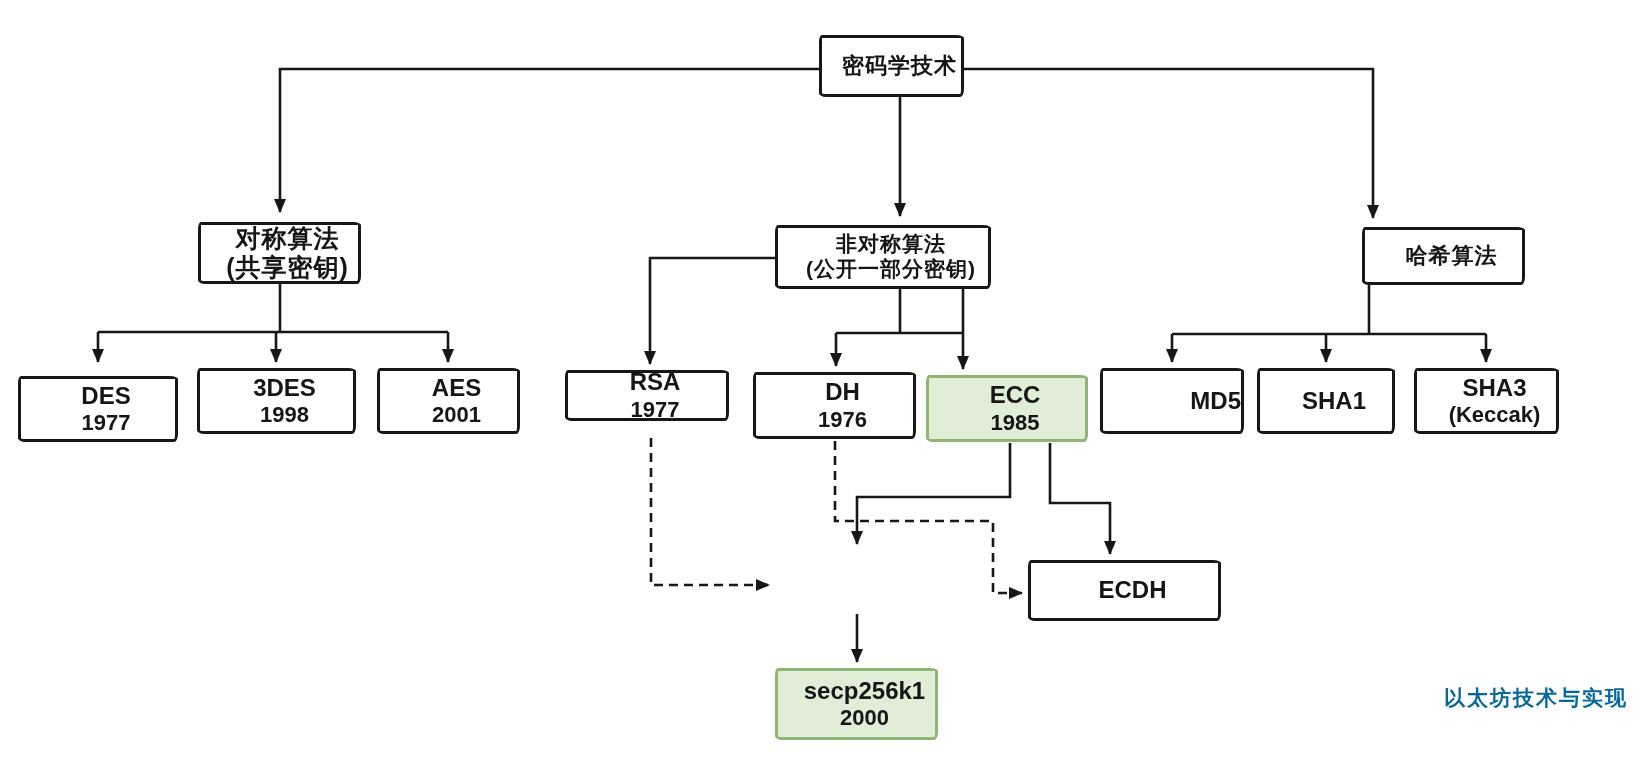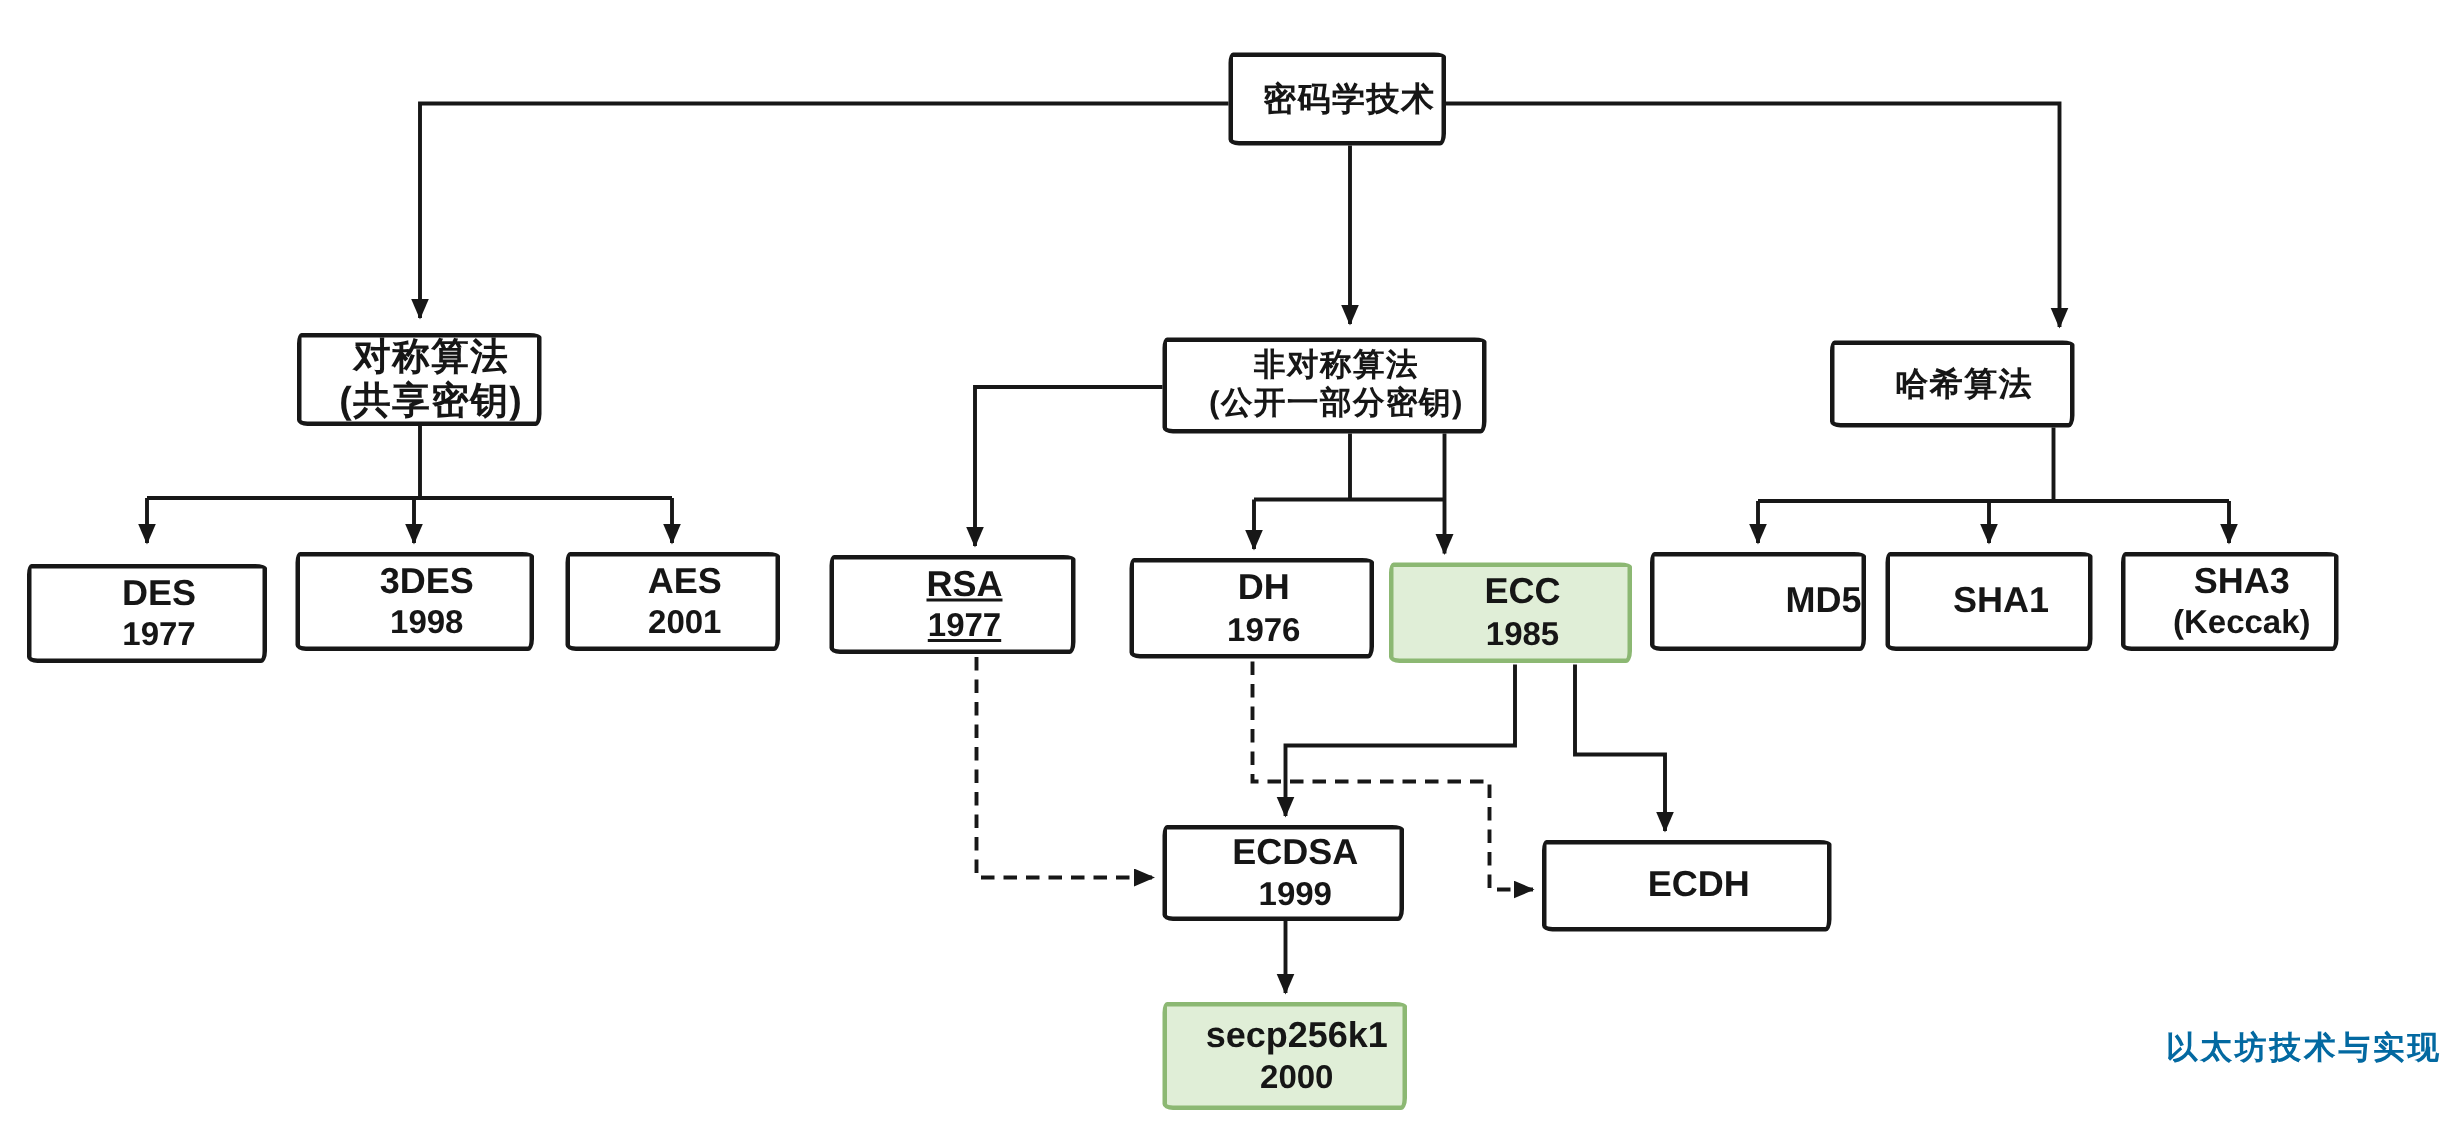--- a/index.html
+++ b/index.html
@@ -99,40 +99,40 @@
   <div class="node cjk" style="left:198px;top:222px;width:163px;height:62px;font-size:25px;">
     <span>对称算法</span>
     <span>(共享密钥)</span>
   </div>
 
   <div class="node cjk" style="left:775px;top:225px;width:216px;height:64px;font-size:21px;">
     <span>非对称算法</span>
     <span>(公开一部分密钥)</span>
   </div>
 
-  <div class="node cjk" style="left:1220px;top:227px;width:163px;height:58px;text-align:center;">
+  <div class="node cjk" style="left:1362px;top:227px;width:163px;height:58px;text-align:center;">
     <span>哈希算法</span>
   </div>
 
   <div class="node latin" style="left:18px;top:376px;width:160px;height:66px;">
     <span>DES</span>
     <span class="sub">1977</span>
   </div>
 
   <div class="node latin" style="left:197px;top:368px;width:159px;height:66px;">
     <span>3DES</span>
     <span class="sub">1998</span>
   </div>
 
   <div class="node latin" style="left:377px;top:368px;width:143px;height:66px;">
     <span>AES</span>
     <span class="sub">2001</span>
   </div>
 
-  <div class="node latin" style="left:553px;top:370px;width:164px;height:66px;text-decoration:underline;">
+  <div class="node latin" style="left:565px;top:370px;width:164px;height:51px;">
     <span>RSA</span>
     <span class="sub">1977</span>
   </div>
 
   <div class="node latin" style="left:753px;top:372px;width:163px;height:67px;">
     <span>DH</span>
     <span class="sub">1976</span>
   </div>
 
   <div class="node latin green" style="left:926px;top:375px;width:162px;height:67px;">
@@ -146,24 +146,20 @@
 
   <div class="node latin" style="left:1257px;top:368px;width:138px;height:66px;">
     <span>SHA1</span>
   </div>
 
   <div class="node latin" style="left:1414px;top:368px;width:145px;height:66px;">
     <span>SHA3</span>
     <span class="sub">(Keccak)</span>
   </div>
 
-  <div class="node latin" style="left:775px;top:550px;width:161px;height:64px;">
-    <span>ECDSA</span>
-    <span class="sub">1999</span>
-  </div>
 
   <div class="node latin" style="left:1028px;top:560px;width:193px;height:61px;">
     <span>ECDH</span>
   </div>
 
   <div class="node latin green" style="left:775px;top:668px;width:163px;height:72px;">
     <span>secp256k1</span>
     <span class="sub">2000</span>
   </div>
 

